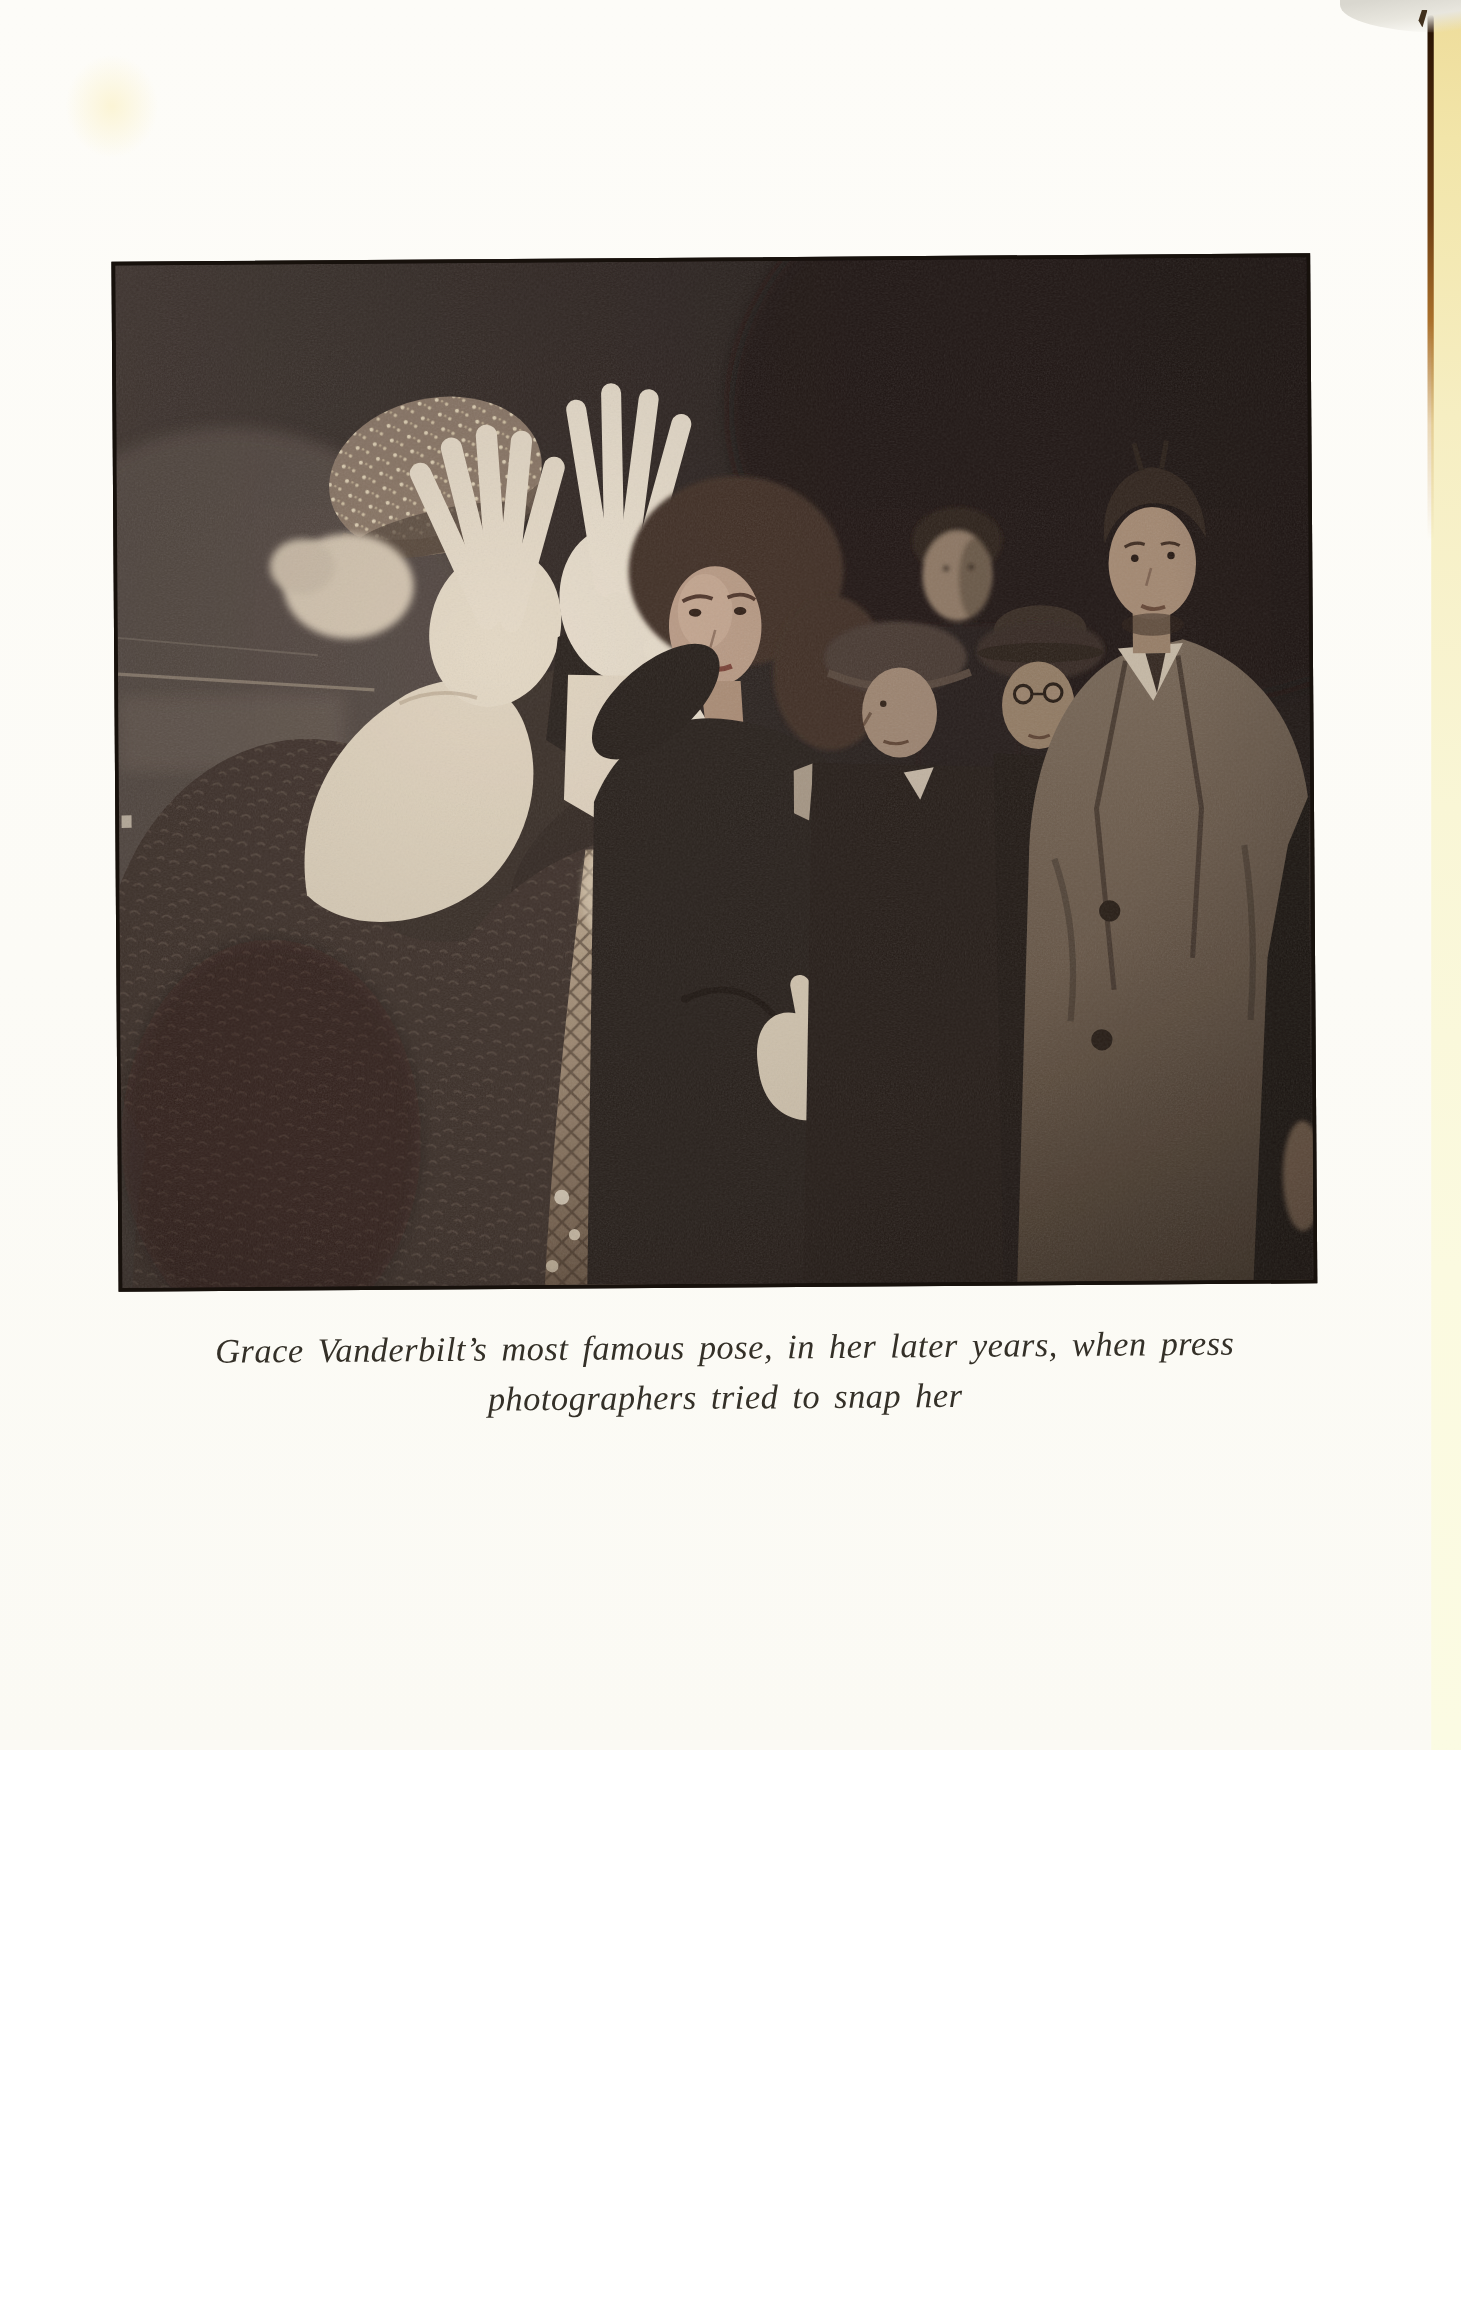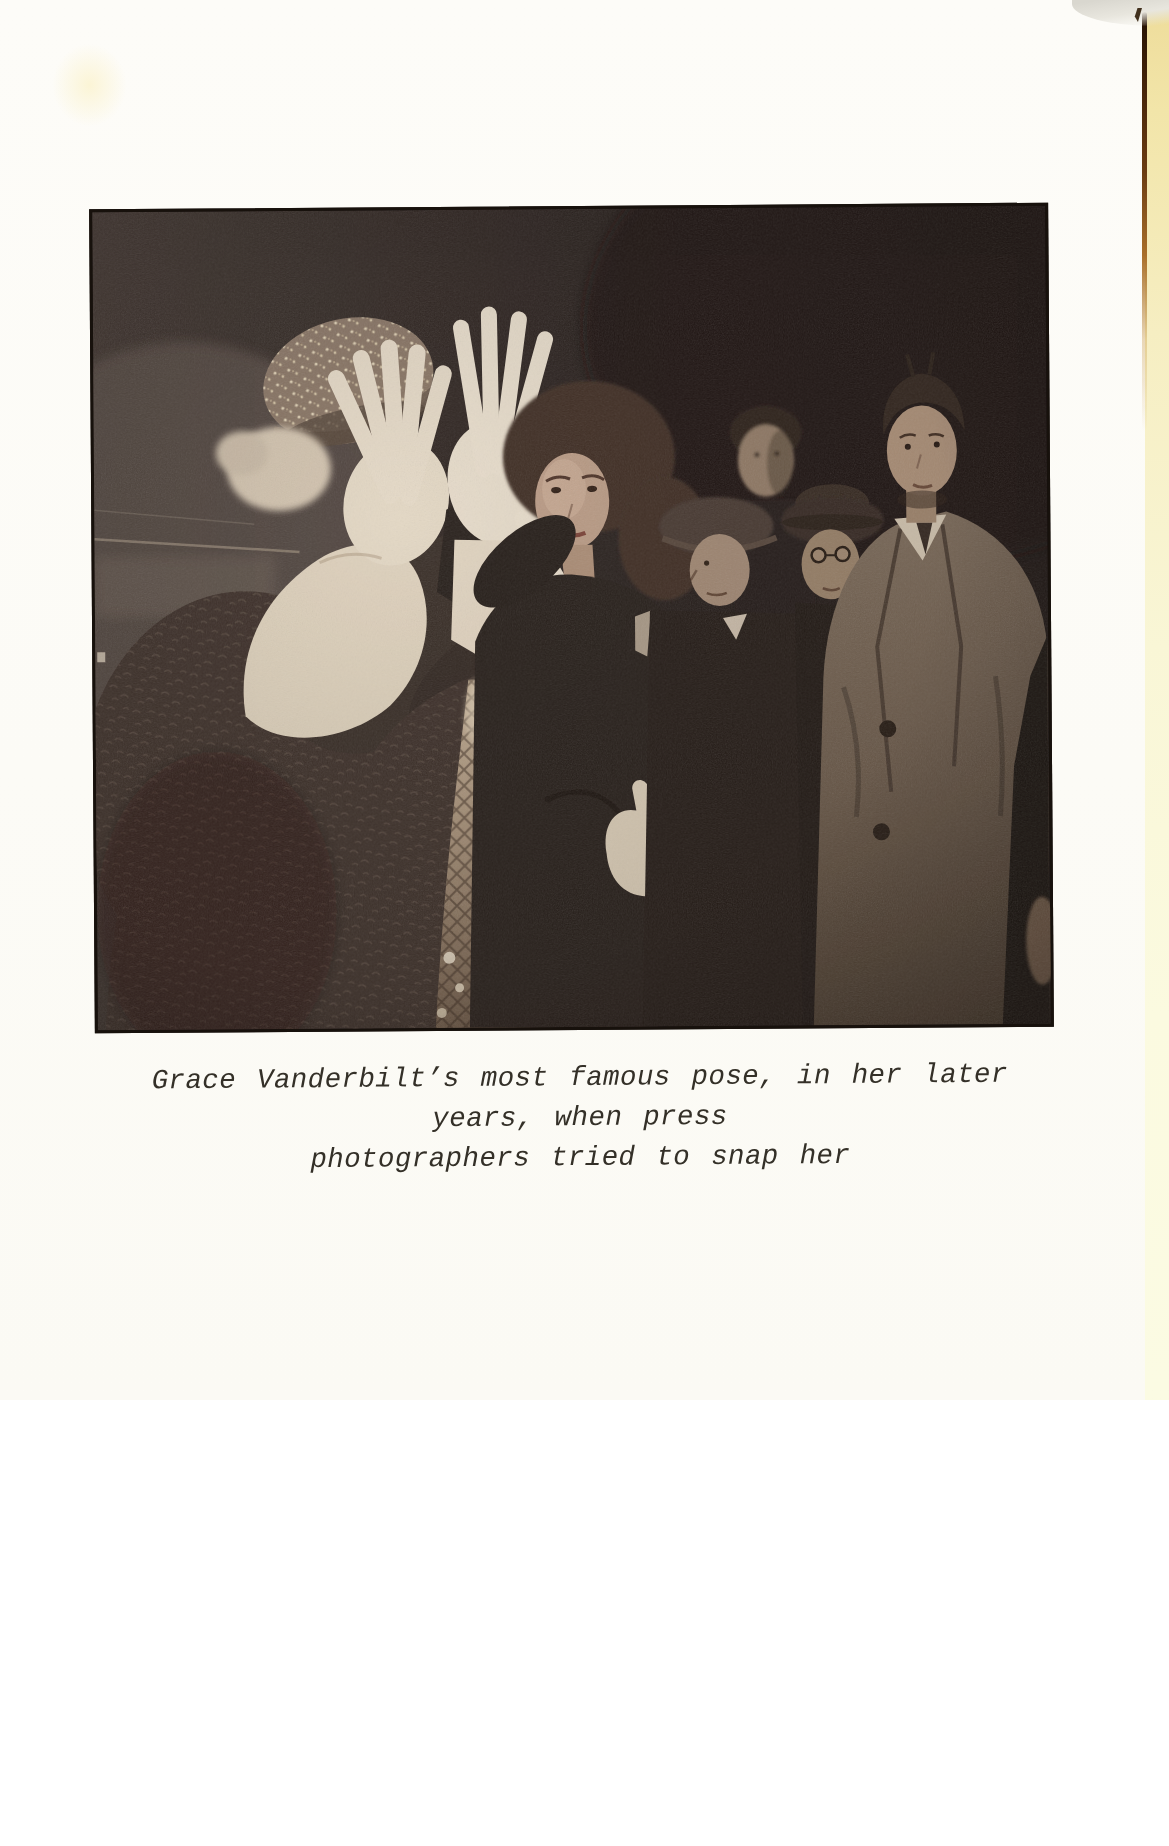--- a/index.html
+++ b/index.html
@@ -3,21 +3,21 @@
 <meta charset="utf-8">
 <style>
   * { margin: 0; padding: 0; box-sizing: border-box; }
   html, body { background: #ffffff; }
   .page {
     position: relative;
     width: 1169px;
     height: 1400px;
     background: linear-gradient(180deg, #fdfcf8 0%, #fcfbf6 55%, #fbfaf4 100%);
     overflow: hidden;
-    font-family: Liberation Mono, monospace;
+    font-family: Liberation Serif, serif;
   }
   .page-stain {
     position: absolute;
     left: 40px; top: 30px;
     width: 110px; height: 110px;
     background: radial-gradient(closest-side at 45% 50%, rgba(251,244,212,0.95), rgba(251,244,212,0.0) 75%);
     border-radius: 50%;
   }
   .photo-frame {
     position: absolute;

